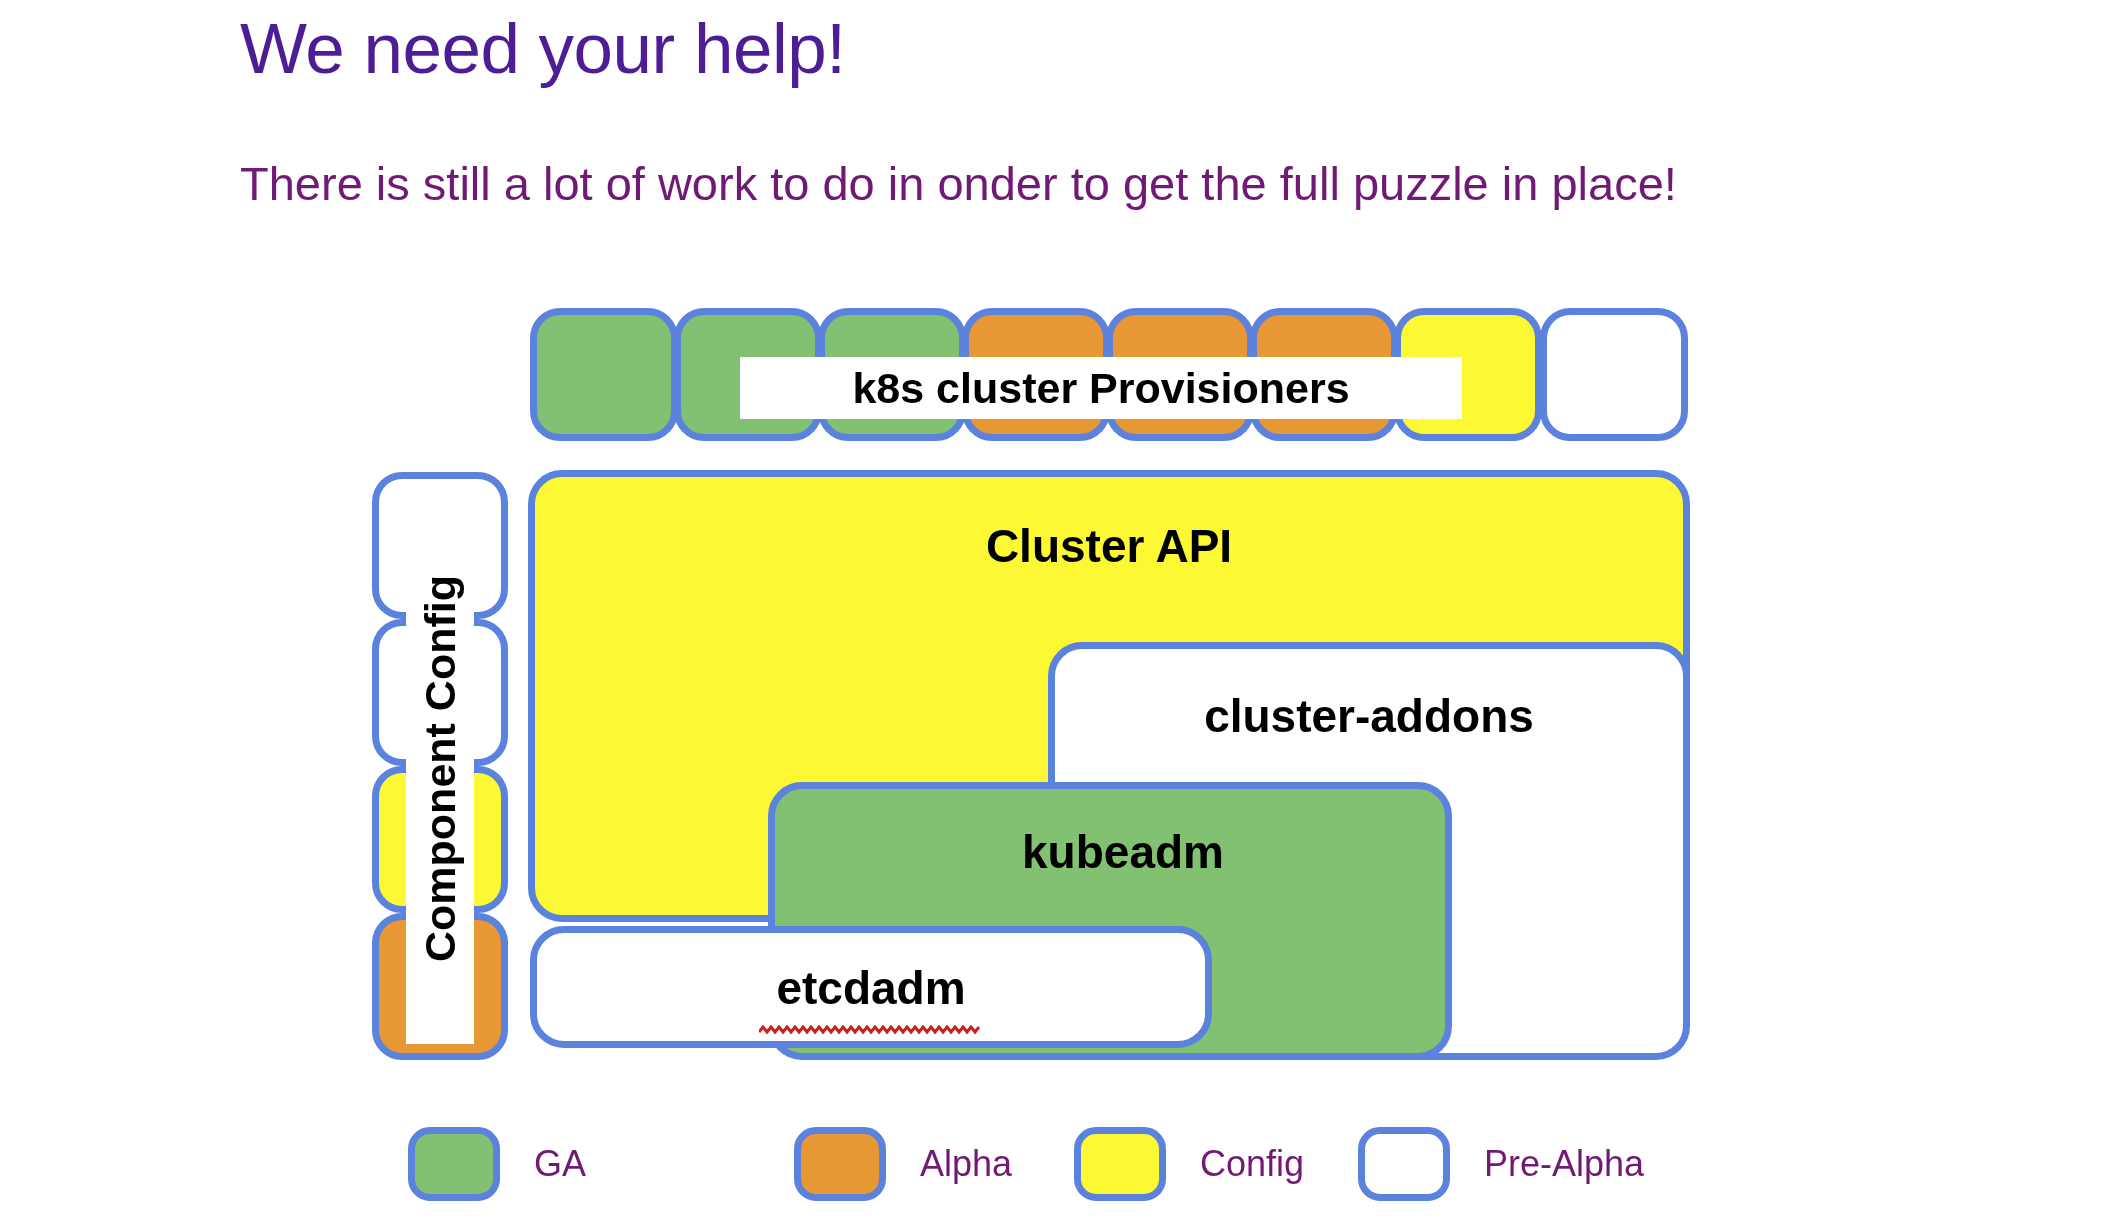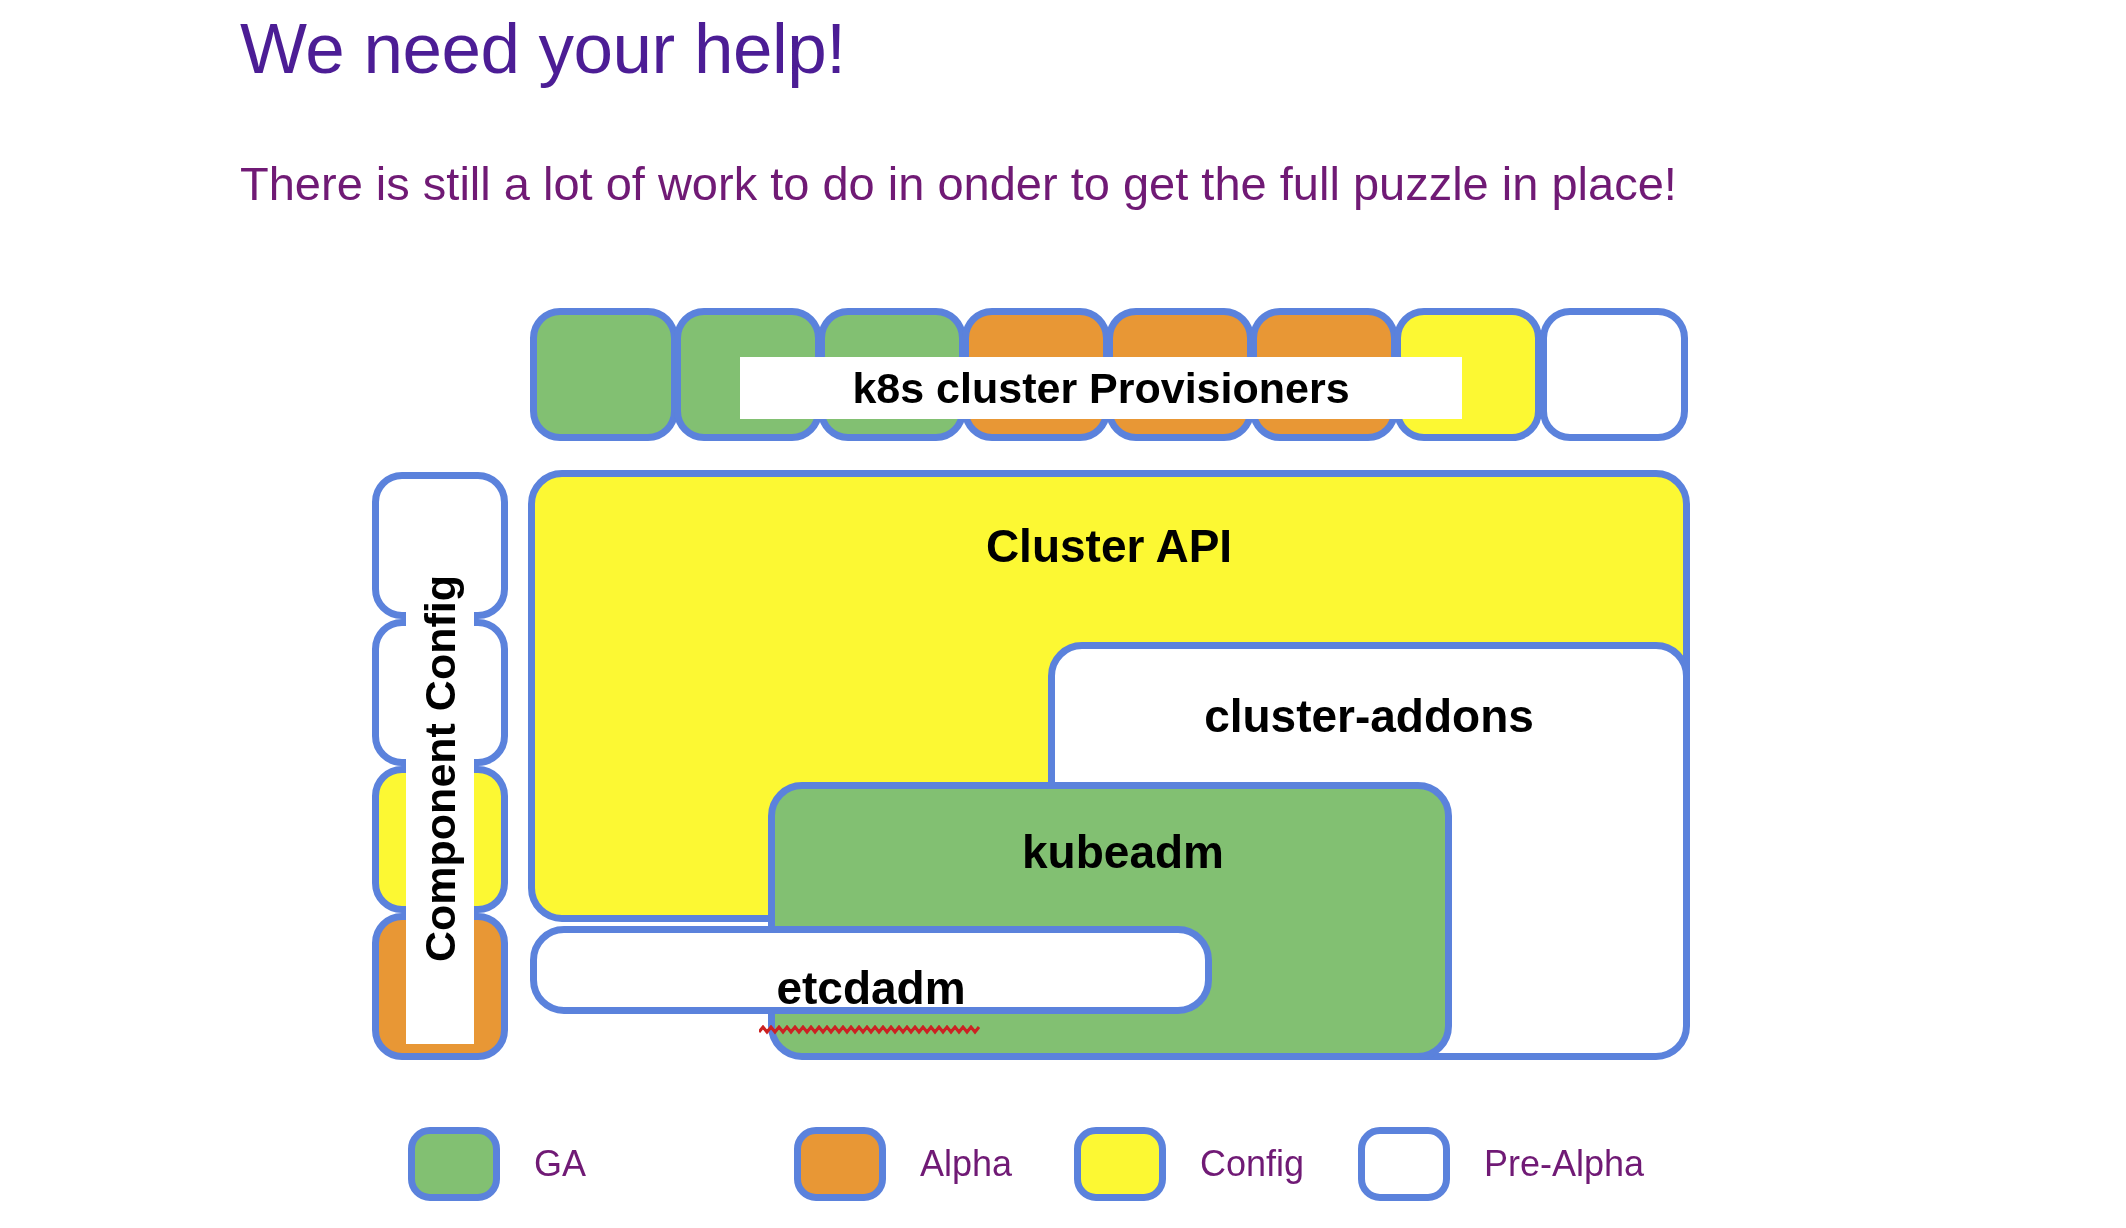--- a/index.html
+++ b/index.html
@@ -154,21 +154,21 @@
   #kubeadm {
     left: 768px; top: 782px;
     width: 684px; height: 278px;
     background: #82c072;
     z-index: 30;
   }
   #kubeadm > .node-label { top: 36px; margin-left: 26px; }
 
   #etcdadm {
     left: 530px; top: 926px;
-    width: 682px; height: 88px;
+    width: 682px; height: 122px;
     background: #ffffff;
     z-index: 40;
   }
   #etcdadm > .node-label { top: 28px; }
 
   .spell-underline {
     position: absolute;
     top: 92px;
     left: 222px;
     width: 222px;

